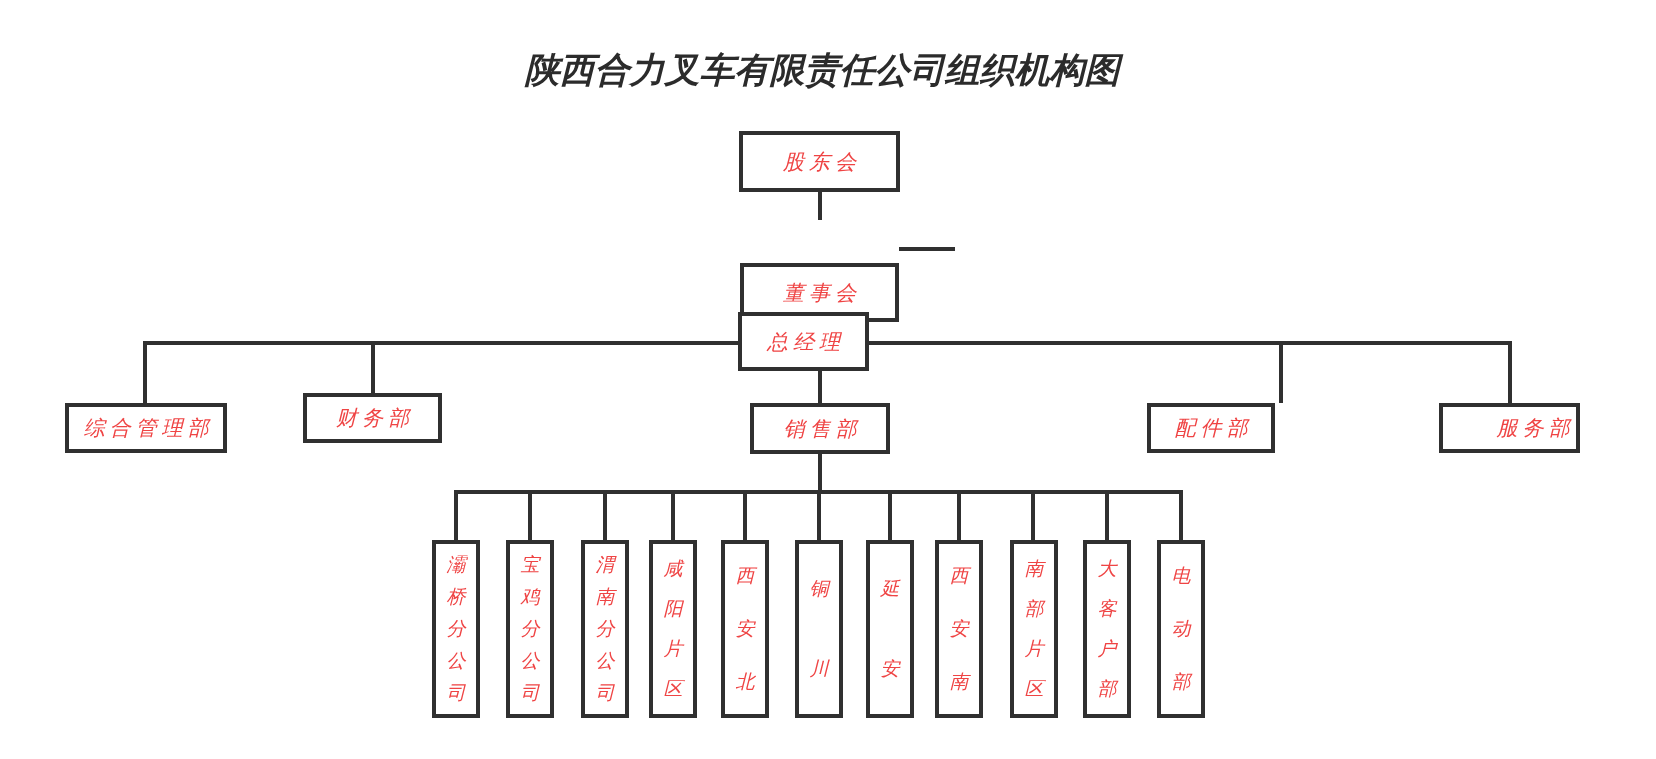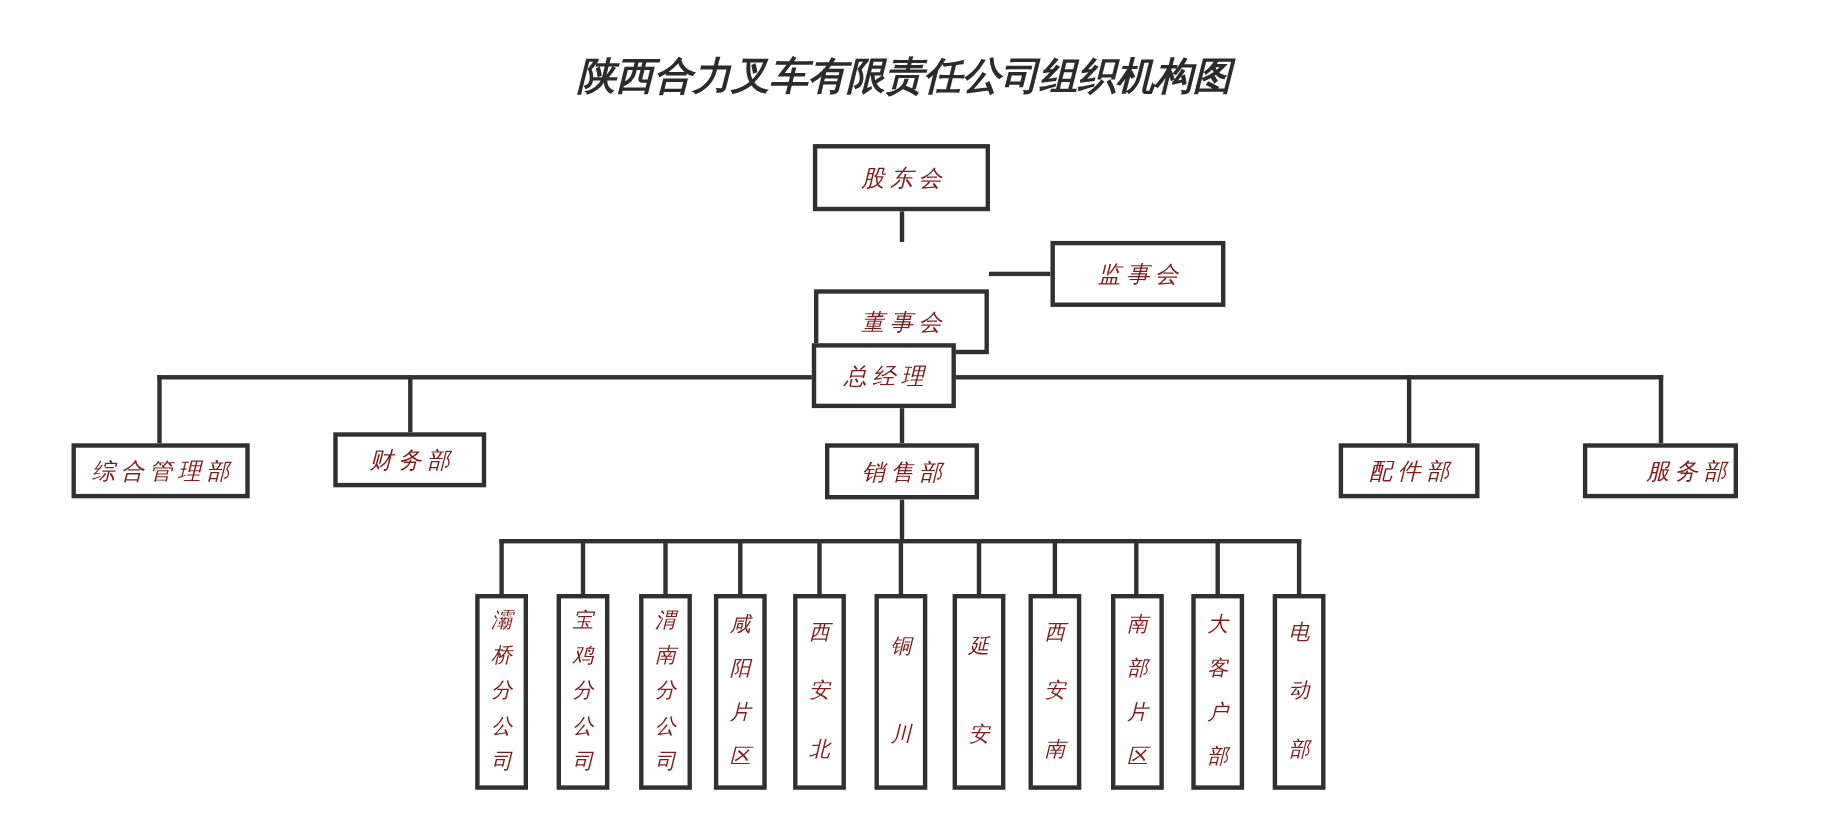--- a/index.html
+++ b/index.html
@@ -28,21 +28,21 @@
     line-height: 40px;
     color: #2b2b2b;
     white-space: nowrap;
   }
   .box {
     position: absolute;
     box-sizing: border-box;
     border: 4px solid #303030;
     background: #ffffff;
     z-index: 2;
-    color: #7f1d1d;
+    color: #ef4444;
   }
   .hbox {
     display: flex;
     align-items: center;
     justify-content: center;
     font-size: 21px;
     letter-spacing: 5px;
     text-indent: 5px;
     white-space: nowrap;
   }
@@ -94,31 +94,30 @@
   <div class="vline" style="left:888px;  top:490px; height:50px;"></div>
   <div class="vline" style="left:957px;  top:490px; height:50px;"></div>
   <div class="vline" style="left:1031px; top:490px; height:50px;"></div>
   <div class="vline" style="left:1105px; top:490px; height:50px;"></div>
   <div class="vline" style="left:1179px; top:490px; height:50px;"></div>
 
   <div class="box hbox" style="left:739px; top:131px; width:161px; height:61px;">股东会</div>
 
   <div class="box hbox" style="left:740px; top:220px; width:159px; height:59px;margin-top:43px;">董事会</div>
 
-  <div class="box hbox" style="left:955px; top:219px; width:159px; height:60px;">监事会</div>
 
   <div class="box hbox" style="left:738px; top:312px; width:131px; height:59px;">总经理</div>
 
   <div class="box hbox" style="left:65px;   top:403px; width:162px; height:50px;">综合管理部</div>
 
   <div class="box hbox" style="left:303px;  top:393px; width:139px; height:50px;">财务部</div>
 
   <div class="box hbox" style="left:750px;  top:403px; width:140px; height:51px;">销售部</div>
 
-  <div class="box hbox" style="left:1217px; top:403px; width:128px; height:50px;">配件部</div>
+  <div class="box hbox" style="left:1147px; top:403px; width:128px; height:50px;">配件部</div>
 
   <div class="box hbox" style="left:1439px; top:403px; width:141px; height:50px;padding-left:47px;">服务部</div>
 
   <div class="box vbox" style="left:432px;  top:540px; width:48px; height:178px;">
       <span>灞</span>
       <span>桥</span>
       <span>分</span>
       <span>公</span>
       <span>司</span>
     </div>

